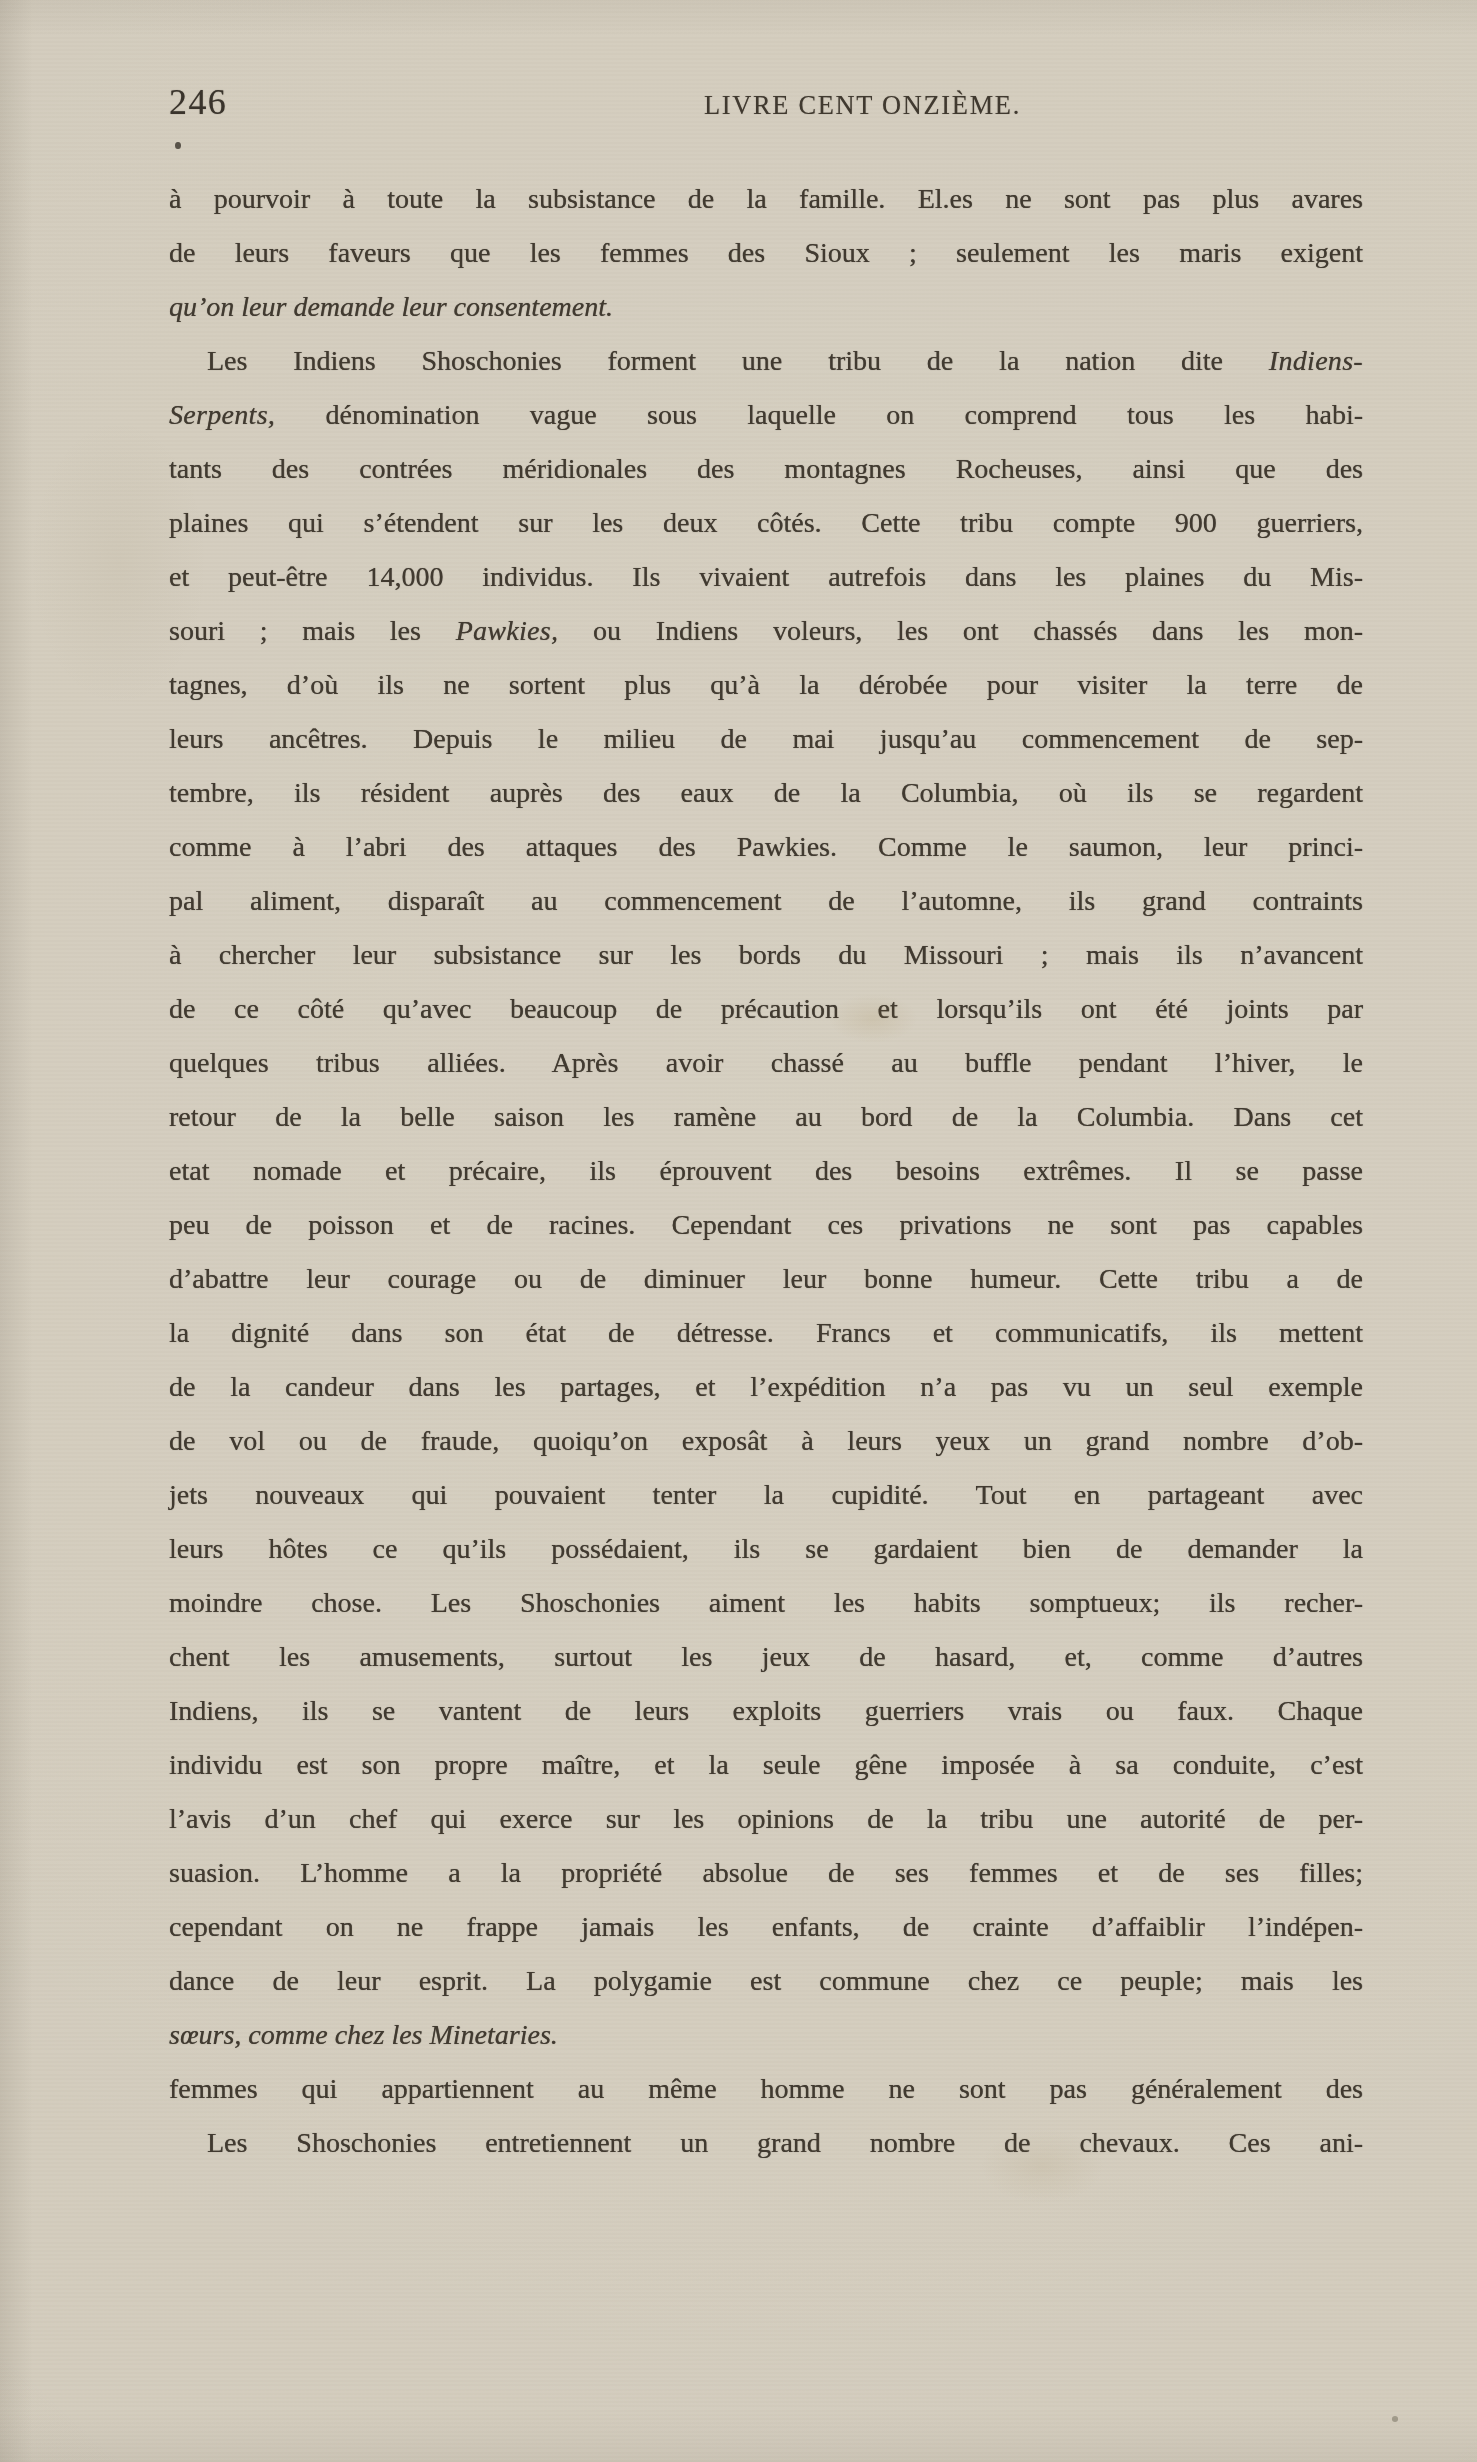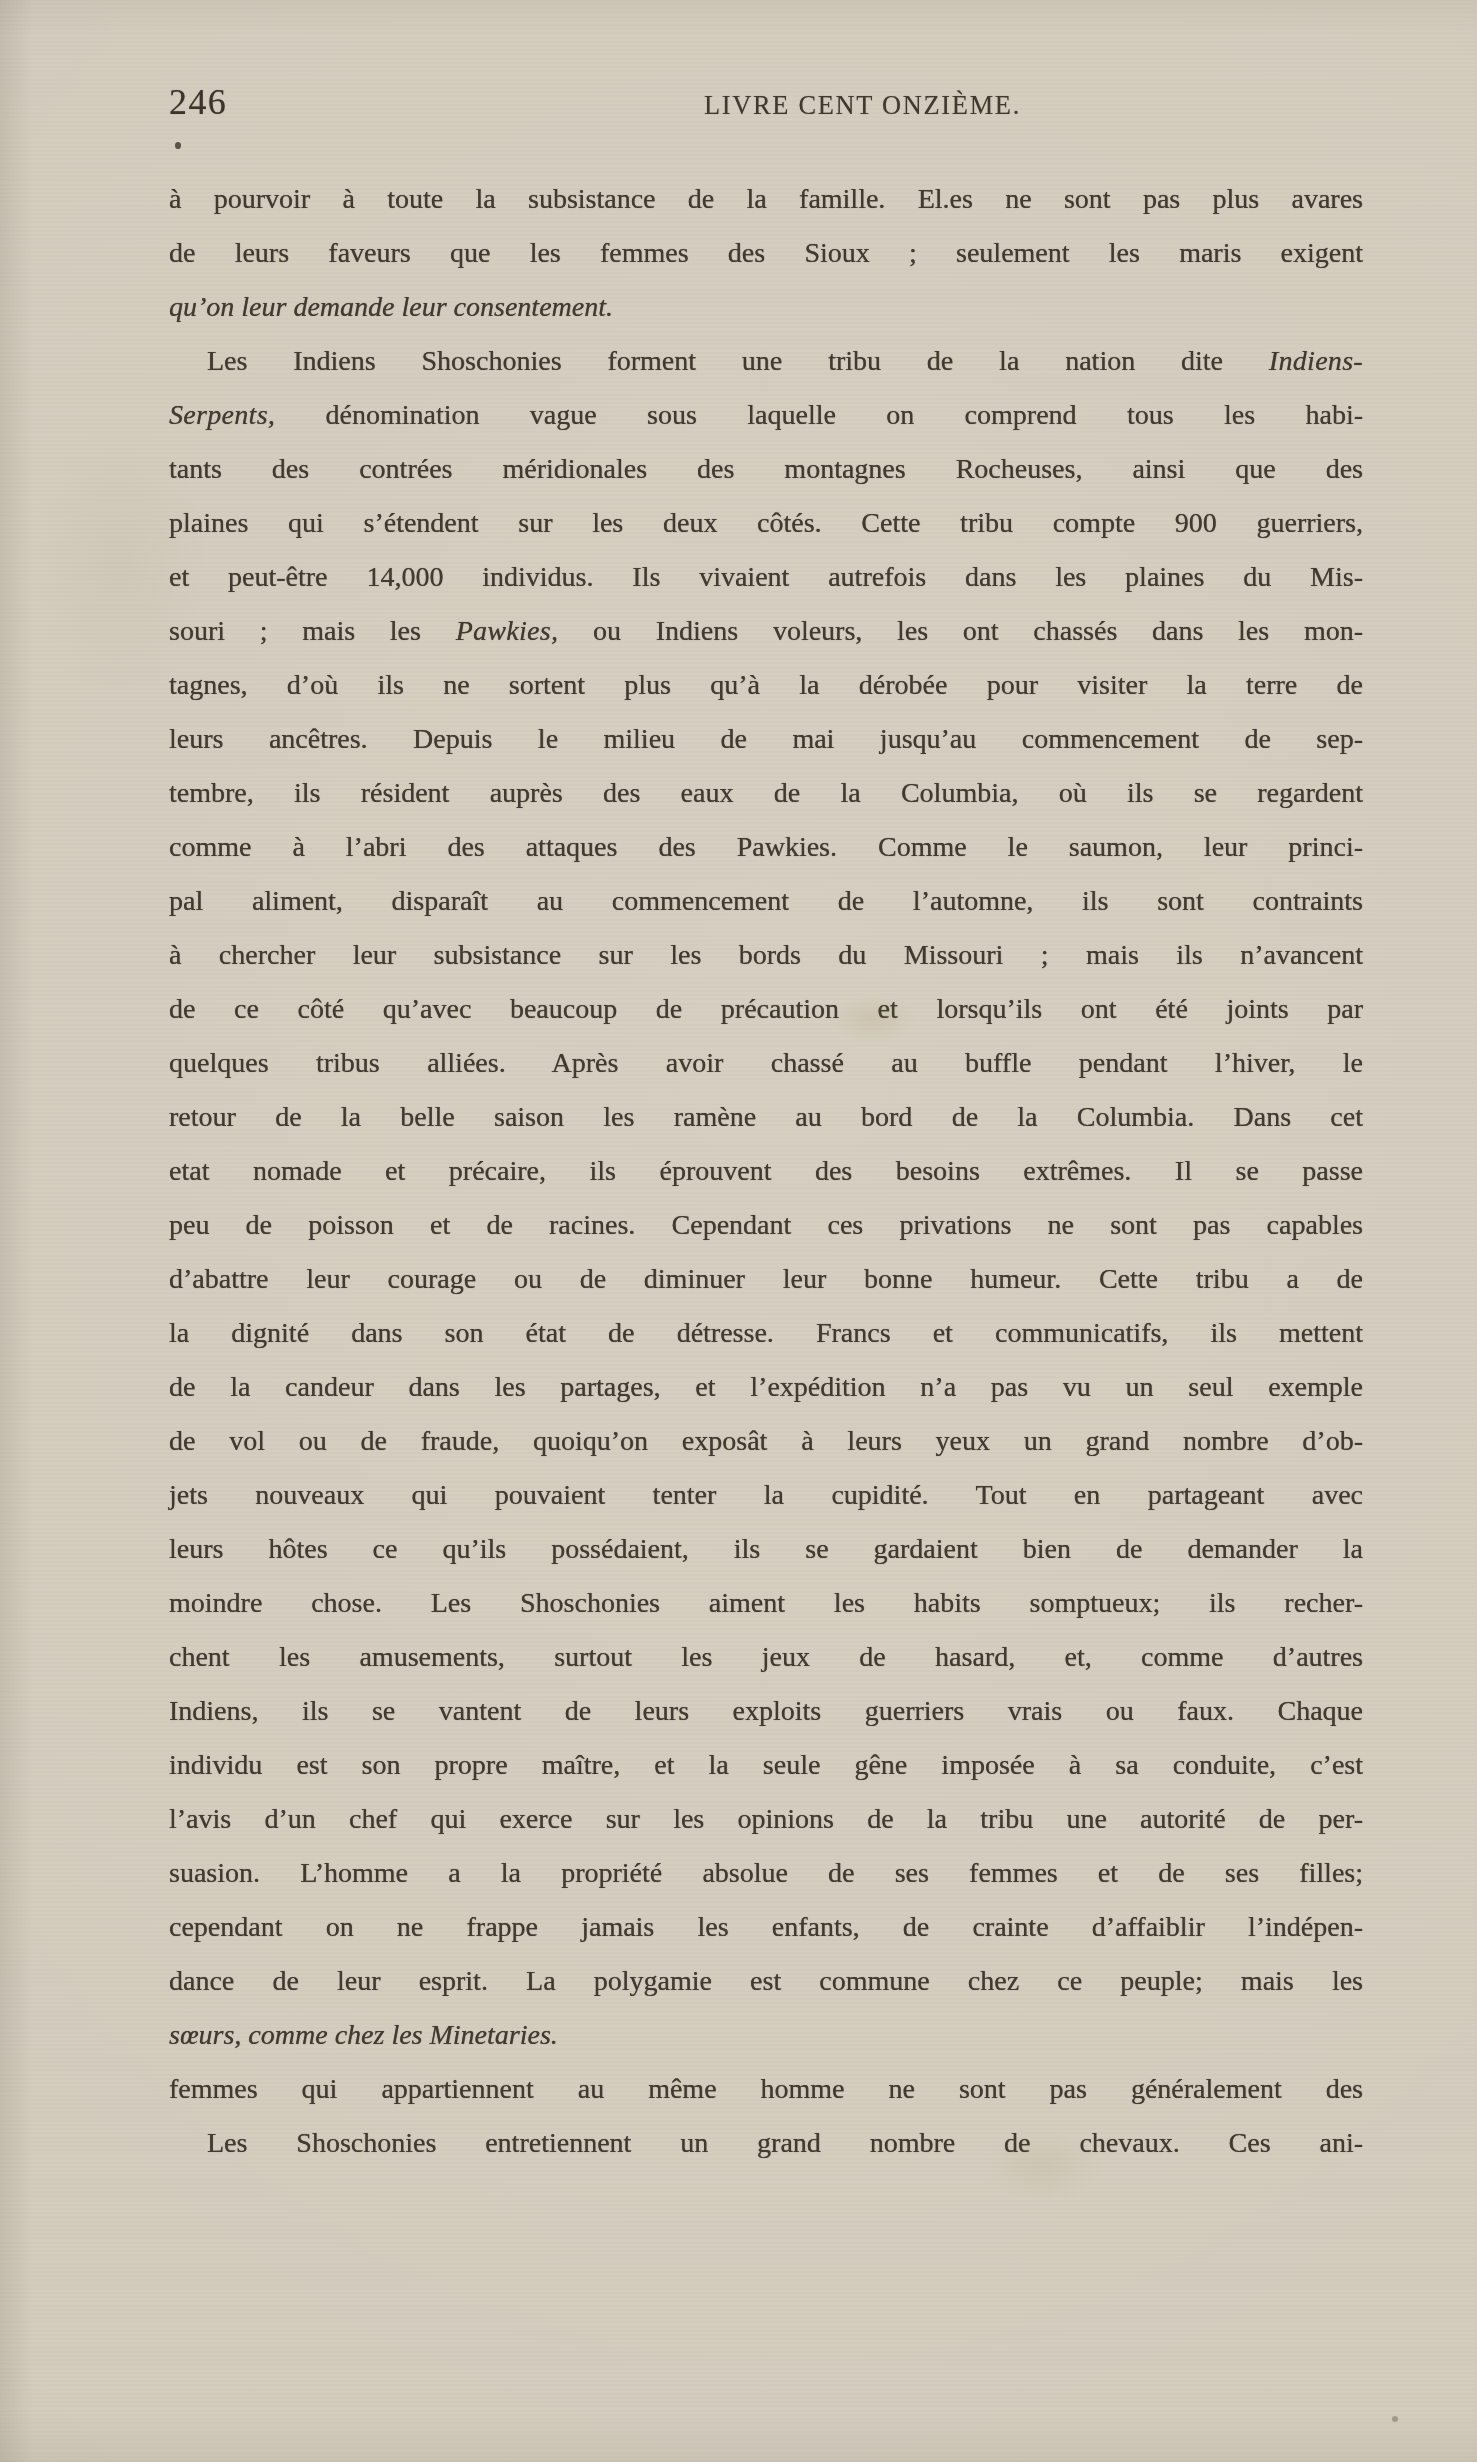--- a/index.html
+++ b/index.html
@@ -94,21 +94,21 @@
       <div class="line indent"><span>Les Indiens Shoschonies forment une tribu de la nation dite </span><i>Indiens-</i></div>
       <div class="line"><i>Serpents,</i><span> dénomination vague sous laquelle on comprend tous les habi-</span></div>
       <div class="line"><span>tants des contrées méridionales des montagnes Rocheuses, ainsi que des</span></div>
       <div class="line"><span>plaines qui s’étendent sur les deux côtés. Cette tribu compte 900 guerriers,</span></div>
       <div class="line"><span>et peut-être 14,000 individus. Ils vivaient autrefois dans les plaines du Mis-</span></div>
       <div class="line"><span>souri ; mais les </span><i>Pawkies,</i><span> ou Indiens voleurs, les ont chassés dans les mon-</span></div>
       <div class="line"><span>tagnes, d’où ils ne sortent plus qu’à la dérobée pour visiter la terre de</span></div>
       <div class="line"><span>leurs ancêtres. Depuis le milieu de mai jusqu’au commencement de sep-</span></div>
       <div class="line"><span>tembre, ils résident auprès des eaux de la Columbia, où ils se regardent</span></div>
       <div class="line"><span>comme à l’abri des attaques des Pawkies. Comme le saumon, leur princi-</span></div>
-      <div class="line"><span>pal aliment, disparaît au commencement de l’automne, ils sont contraints</span></div>
+      <div class="line"><span>pal aliment, disparaît au commencement de l’automne, ils grand contraints</span></div>
       <div class="line"><span>à chercher leur subsistance sur les bords du Missouri ; mais ils n’avancent</span></div>
       <div class="line"><span>de ce côté qu’avec beaucoup de précaution et lorsqu’ils ont été joints par</span></div>
       <div class="line"><span>quelques tribus alliées. Après avoir chassé au buffle pendant l’hiver, le</span></div>
       <div class="line"><span>retour de la belle saison les ramène au bord de la Columbia. Dans cet</span></div>
       <div class="line"><span>etat nomade et précaire, ils éprouvent des besoins extrêmes. Il se passe</span></div>
       <div class="line"><span>peu de poisson et de racines. Cependant ces privations ne sont pas capables</span></div>
       <div class="line"><span>d’abattre leur courage ou de diminuer leur bonne humeur. Cette tribu a de</span></div>
       <div class="line"><span>la dignité dans son état de détresse. Francs et communicatifs, ils mettent</span></div>
       <div class="line"><span>de la candeur dans les partages, et l’expédition n’a pas vu un seul exemple</span></div>
       <div class="line"><span>de vol ou de fraude, quoiqu’on exposât à leurs yeux un grand nombre d’ob-</span></div>

